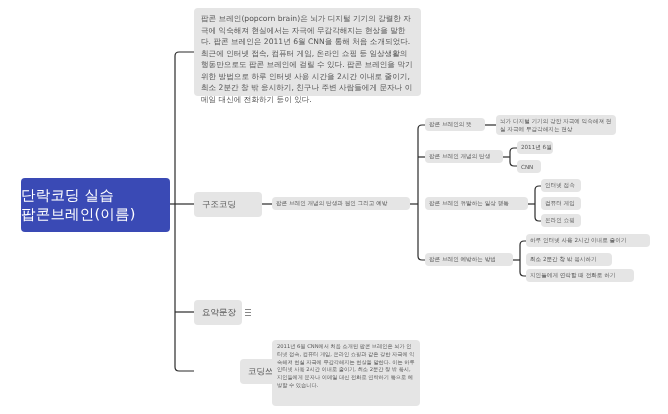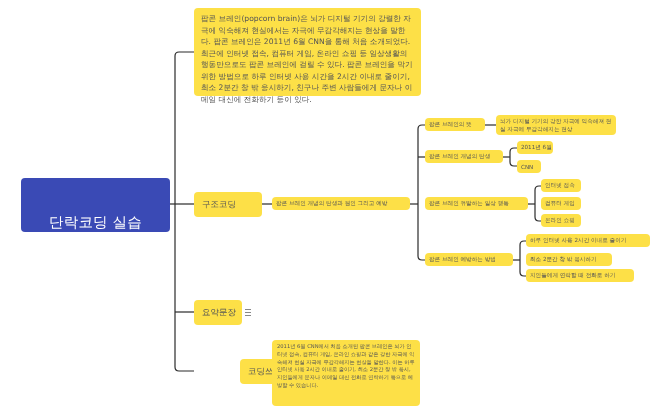--- a/index.html
+++ b/index.html
@@ -3,25 +3,25 @@
   <meta charset="utf-8">
   <style>
     html, body { margin:0; padding:0; }
     body {
       width:668px; height:414px; position:relative; overflow:hidden;
       background:#ffffff;
       font-family:"DejaVu Sans","Liberation Sans",sans-serif;
       color:#333;
     }
     svg.lines { position:absolute; left:0; top:0; width:668px; height:414px; pointer-events:none; }
-    .node { position:absolute; box-sizing:border-box; background:#fde047; border-radius:4px; color:#444; white-space:nowrap; }
+    .node { position:absolute; box-sizing:border-box; background:#e5e5e5; border-radius:4px; color:#444; white-space:nowrap; }
     .root {
       position:absolute; left:21px; top:178px; width:149px; height:54px;
       background:#3a4ab5; border-radius:4px; color:#fff;
-      display:flex; flex-direction:row; align-items:flex-end; justify-content:center;
+      display:flex; flex-direction:column; align-items:flex-start; justify-content:center;
       font-size:14.5px; line-height:19px; letter-spacing:0.2px;
     }
     .l1 { font-size:8.5px; padding:0 8px; display:flex; align-items:center; height:25px; color:#555; }
     .l1 .menu-icon { margin-left:9px; display:inline-block; width:8px; }
     .menu-icon span { display:block; height:1px; background:#888; margin:2px 0; }
     .menu-icon span:nth-child(3){ width:6px; }
     .desc { font-size:7.6px; line-height:11.5px; padding:5px 7px; white-space:normal; color:#555; }
     .small { font-size:5.6px; padding:0 4px; display:flex; align-items:center; height:13px; color:#555; }
     .small2 { font-size:5.6px; line-height:8px; padding:2px 4px; white-space:normal; color:#555; }
     .tiny { font-size:5.2px; line-height:7.8px; padding:3px 5px; white-space:normal; color:#555; }
@@ -59,20 +59,21 @@
     <path d="M513 260 H520"></path>
     <path d="M520 245 Q520 241 524 241 H526"></path>
     <path d="M520 245 V272 Q520 276 524 276 H526"></path>
 
     <path d="M262 371 H272"></path>
   </g>
 </svg>
 
 <div class="root">
   <div>단락코딩 실습</div>
+  <div>팝콘브레인(이름)</div>
 </div>
 
 <div class="node desc" style="left:194px; top:8px; width:227px; height:88px;">
   <span>팝콘 브레인(popcorn brain)은 뇌가 디지털 기기의 강렬한 자극에 익숙해져 현실에서는 자극에 무감각해지는 현상을 말한다. 팝콘 브레인은 2011년 6월 CNN을 통해 처음 소개되었다. 최근에 인터넷 접속, 컴퓨터 게임, 온라인 쇼핑 등 일상생활의 행동만으로도 팝콘 브레인에 걸릴 수 있다. 팝콘 브레인을 막기 위한 방법으로 하루 인터넷 사용 시간을 2시간 이내로 줄이기, 최소 2분간 창 밖 응시하기, 친구나 주변 사람들에게 문자나 이메일 대신에 전화하기 등이 있다.</span>
 </div>
 
 <div class="node l1" style="left:194px; top:192px; width:68px;gap:33px;">
   <span>구조코딩</span>
   <span class="menu-icon">
       <span></span>

